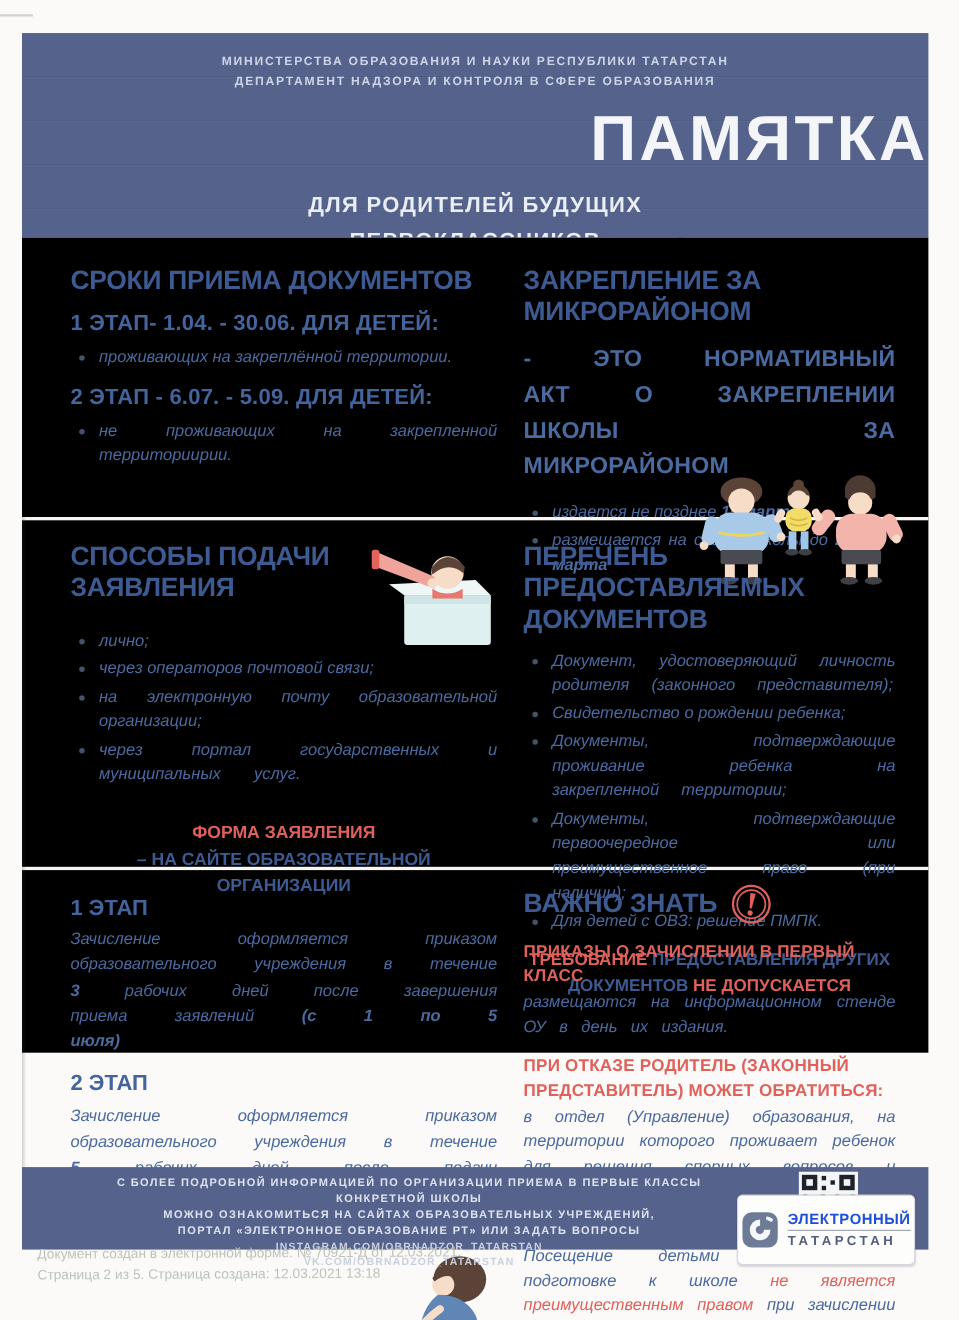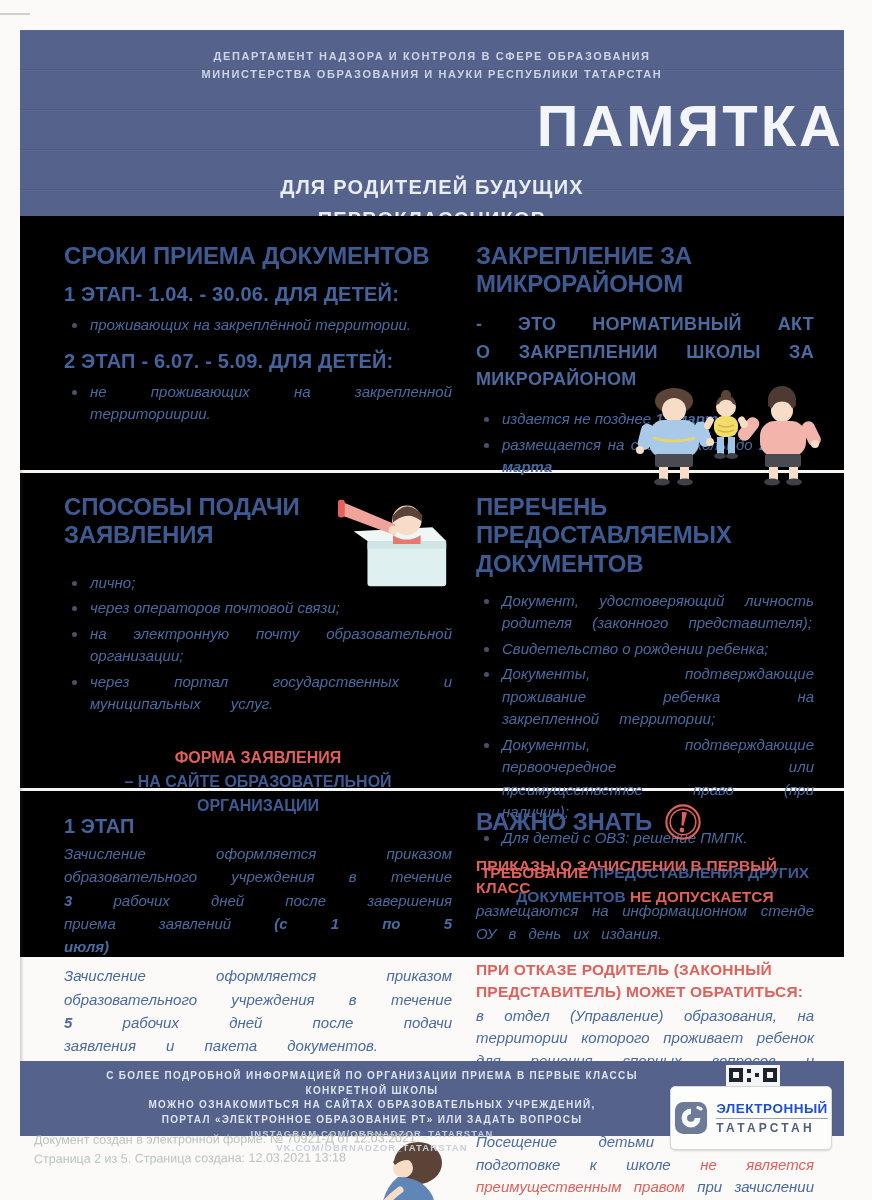--- a/index.html
+++ b/index.html
@@ -59,21 +59,21 @@
     content:"";position:absolute;left:8px;top:9px;width:5px;height:5px;border-radius:50%;background:#44536b;
   }
   .bi{font-weight:bold;}
   .ws8{word-spacing:8px;}
   .ws12{word-spacing:12px;}
   .ws16{word-spacing:16px;}
   .ws20{word-spacing:20px;}
   .ws26{word-spacing:26px;}
 
   .def-par{
-    margin-top:12px;font-weight:bold;color:#4a6aa0;font-size:18px;line-height:1.55;
+    margin-top:12px;font-weight:bold;color:#4a6aa0;font-size:21px;line-height:1.55;
     text-align:justify;letter-spacing:0.3px;
   }
   .just-par{
     font-style:italic;color:#4a6aa0;font-size:15px;line-height:1.55;text-align:justify;margin-top:6px;
   }
   .center-note{text-align:center;font-weight:bold;font-size:16px;line-height:1.5;}
   .red{color:#e0615b;}
   .blue{color:#3d5b92;}
   .form-note{margin:30px auto 0;width:300px;}
   .req-note{margin:12px auto 0;width:330px;font-size:15.5px;}
@@ -114,22 +114,22 @@
 </head>
 <body>
 
 <div class="artifact-line"></div>
 <div class="speck speck1"></div>
 <div class="speck speck2"></div>
 <div class="speck speck3"></div>
 
 <div class="header-band">
   <div class="dept">
+    <div>МИНИСТЕРСТВА ОБРАЗОВАНИЯ И НАУКИ РЕСПУБЛИКИ ТАТАРСТАН</div>
     <div>ДЕПАРТАМЕНТ НАДЗОРА И КОНТРОЛЯ В СФЕРЕ ОБРАЗОВАНИЯ</div>
-    <div>МИНИСТЕРСТВА ОБРАЗОВАНИЯ И НАУКИ РЕСПУБЛИКИ ТАТАРСТАН</div>
   </div>
   <div class="doc-title">ПАМЯТКА</div>
   <div class="doc-subtitle">
     <div>ДЛЯ РОДИТЕЛЕЙ БУДУЩИХ</div>
     <div>ПЕРВОКЛАССНИКОВ</div>
   </div>
 </div>
 
 <div class="content">
 
@@ -240,20 +240,21 @@
   </div>
 
   <div class="row-gap"></div>
 
   <div class="row row3">
     <div class="cell">
       <div class="stage-label">1 ЭТАП</div>
       <p class="just-par ws26" style="margin:4px 0 0;">
         <span>Зачисление оформляется приказом образовательного учреждения в течение </span><span class="bi">3</span><span> рабочих дней после завершения приема заявлений </span><span class="bi">(с 1 по 5 июля)</span>
       </p>
+      <div class="stage-label" style="margin-top:16px;">2 ЭТАП</div>
       <p class="just-par ws26" style="margin:6px 0 0;">
         <span>Зачисление оформляется приказом образовательного учреждения в течение </span><span class="bi">5</span><span> рабочих дней после подачи заявления и пакета документов.</span>
       </p>
       <svg class="illo illo-girl" viewBox="0 0 126 102">
         <ellipse cx="76" cy="28" rx="24" ry="21" fill="#5c4337"></ellipse>
         <circle cx="61" cy="33" r="10" fill="#f7dcc8"></circle>
         <path d="M51 27 q10 -13 27 -7 l-2 8 q-13 -7 -23 2 z" fill="#5c4337"></path>
         <path d="M56 42 q24 0 34 18 q7 15 -8 19 l-32 9 q-13 3 -11 -10 q2 -24 17 -36 z" fill="#5f86b5"></path>
         <path d="M58 55 q-14 10 -23 24" stroke="#f7dcc8" stroke-width="7" fill="none" stroke-linecap="round"></path>
         <rect x="16" y="80" width="28" height="17" rx="2" fill="#fbfbf8" transform="rotate(-8 30 88)"></rect>

